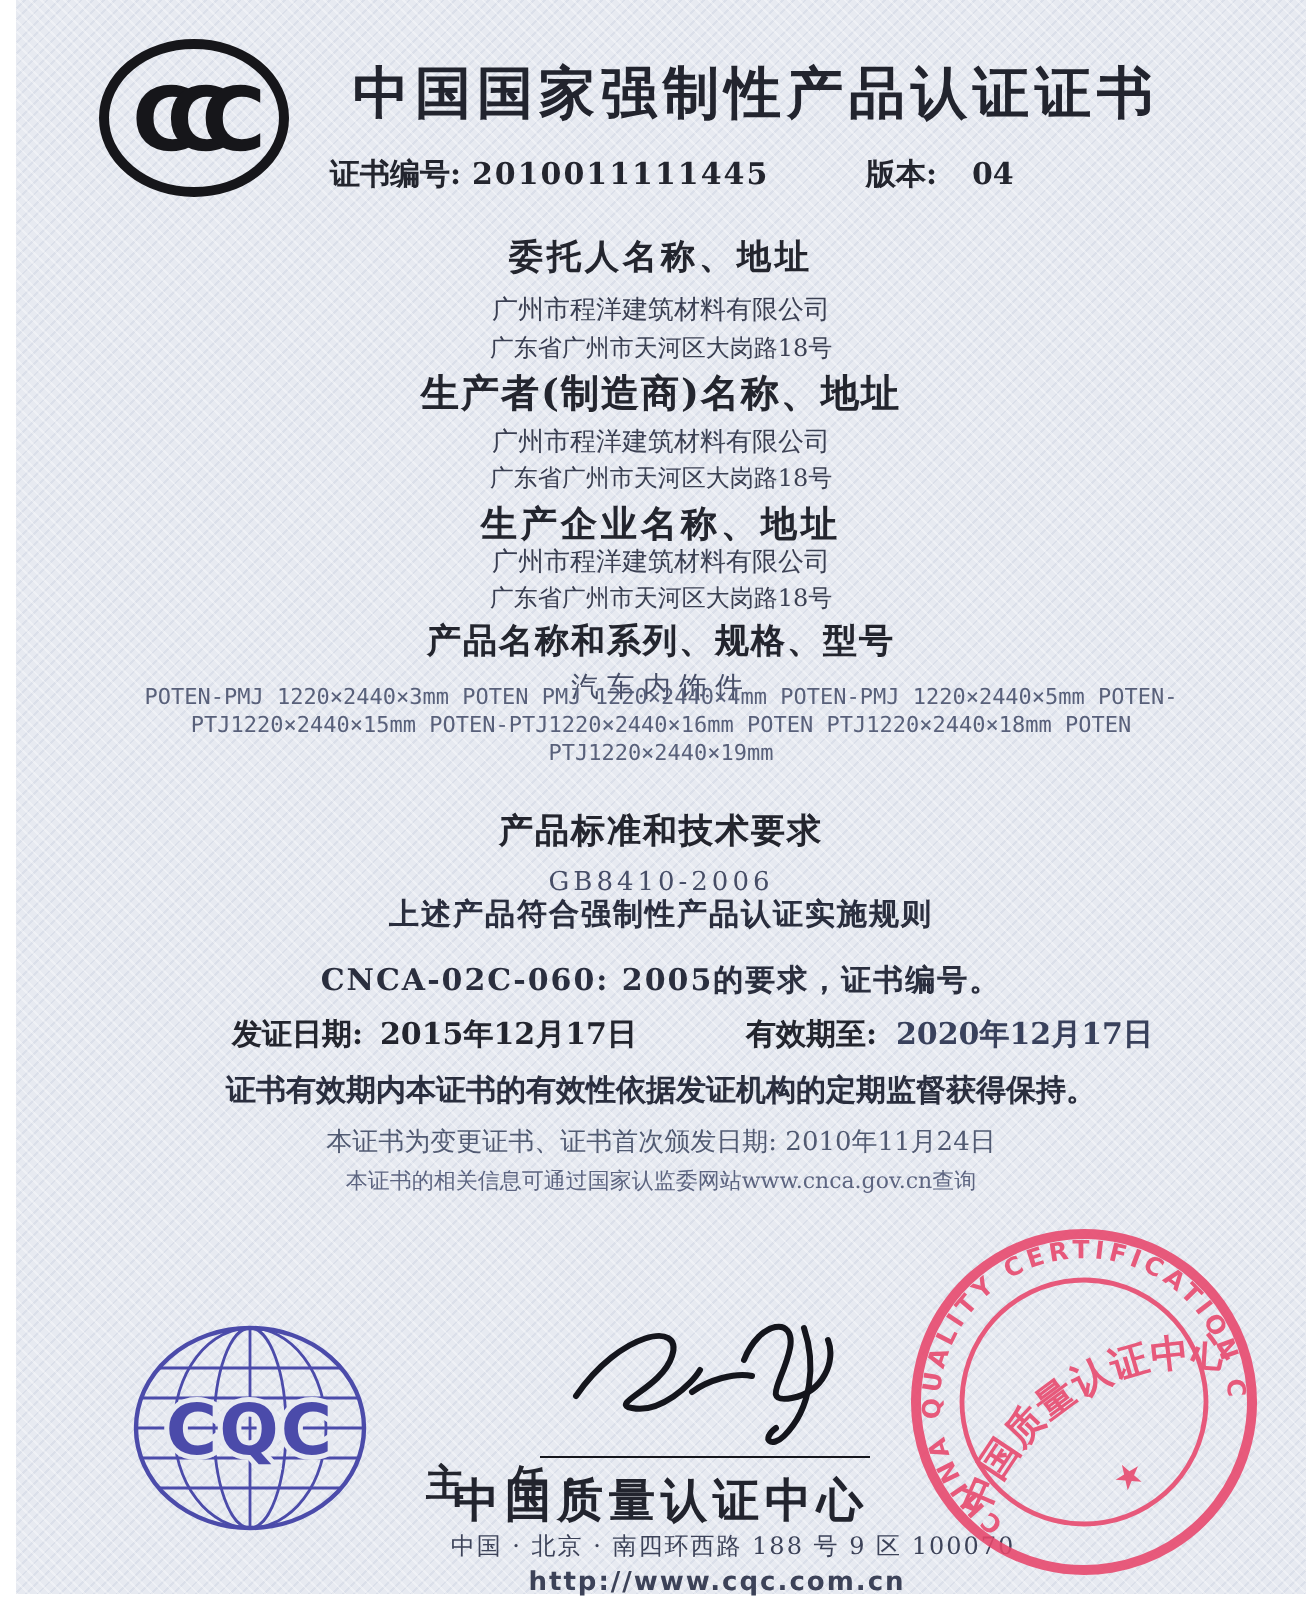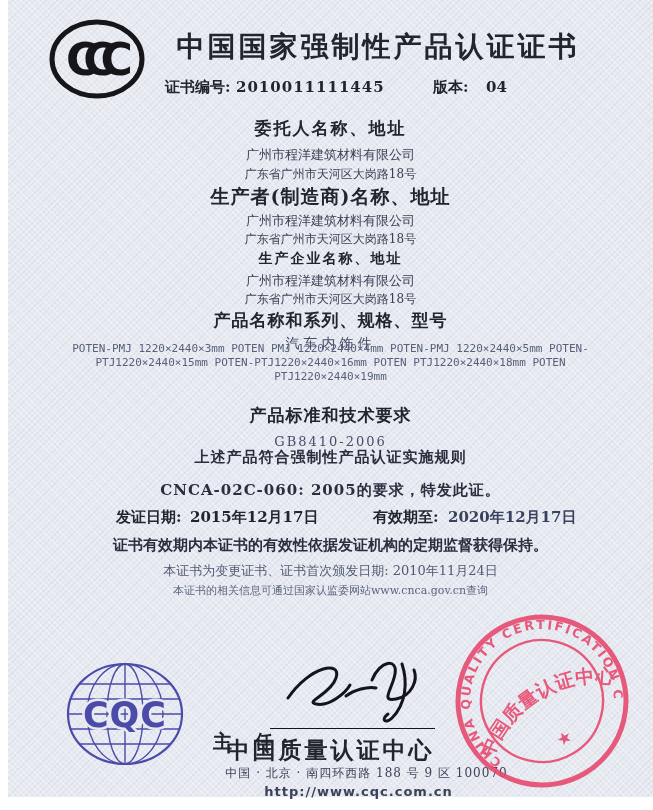--- a/index.html
+++ b/index.html
@@ -54,33 +54,33 @@
     </div>
 
     <div class="abs ctr h-sec" style="top:117px;font-size:17px;letter-spacing:2px;">委托人名称、地址</div>
     <div class="abs ctr body-line" style="top:146px;font-size:13px;">广州市程洋建筑材料有限公司</div>
     <div class="abs ctr body-line" style="top:166px;font-size:12px;">广东省广州市天河区大岗路18号</div>
 
     <div class="abs ctr h-sec" style="top:184px;font-size:19px;letter-spacing:1px;">生产者(制造商)名称、地址</div>
     <div class="abs ctr body-line" style="top:212px;font-size:13px;">广州市程洋建筑材料有限公司</div>
     <div class="abs ctr body-line" style="top:231px;font-size:12px;">广东省广州市天河区大岗路18号</div>
 
-    <div class="abs ctr h-sec" style="top:250px;font-size:14px;letter-spacing:2px;">生产企业名称、地址</div>
+    <div class="abs ctr h-sec" style="top:250px;font-size:18px;letter-spacing:2px;">生产企业名称、地址</div>
     <div class="abs ctr body-line" style="top:272px;font-size:13px;">广州市程洋建筑材料有限公司</div>
     <div class="abs ctr body-line" style="top:291px;font-size:12px;">广东省广州市天河区大岗路18号</div>
 
     <div class="abs ctr h-sec" style="top:309px;font-size:17px;letter-spacing:1px;">产品名称和系列、规格、型号</div>
     <div class="abs ctr" style="top:335px;font-size:14px;letter-spacing:4px;color:#464d66;">汽车内饰件</div>
     <div class="abs models" style="top:342px;">POTEN-PMJ 1220×2440×3mm POTEN PMJ 1220×2440×4mm POTEN-PMJ 1220×2440×5mm POTEN-PTJ1220×2440×15mm POTEN-PTJ1220×2440×16mm POTEN PTJ1220×2440×18mm POTEN PTJ1220×2440×19mm</div>
 
     <div class="abs ctr h-sec" style="top:404px;font-size:17px;letter-spacing:1px;">产品标准和技术要求</div>
     <div class="abs ctr" style="top:434px;font-size:13px;letter-spacing:2px;color:#464d66;">GB8410-2006</div>
 
     <div class="abs ctr" style="top:448px;font-size:15px;font-weight:bold;color:#2a2e3e;letter-spacing:1px;">上述产品符合强制性产品认证实施规则</div>
-    <div class="abs ctr" style="top:481px;font-size:15px;font-weight:bold;color:#2a2e3e;letter-spacing:1px;">CNCA-02C-060: 2005的要求，特发此证。</div>
+    <div class="abs ctr" style="top:481px;font-size:15px;font-weight:bold;color:#2a2e3e;letter-spacing:1px;">CNCA-02C-060: 2005的要求，证书编号。</div>
 
     <div class="abs" style="left:0;top:508px;width:100%;">
       <span class="abs bold15" style="left:108px;">发证日期:</span>
       <span class="abs bold15" style="left:182px;">2015年12月17日</span>
       <span class="abs bold15" style="left:365px;">有效期至:</span>
       <span class="abs bold15" style="left:440px;color:#39415c;">2020年12月17日</span>
     </div>
 
     <div class="abs ctr" style="top:536px;font-size:15px;font-weight:bold;color:#2a2e3e;">证书有效期内本证书的有效性依据发证机构的定期监督获得保持。</div>
     <div class="abs ctr faded" style="top:562px;font-size:13px;">本证书为变更证书、证书首次颁发日期: 2010年11月24日</div>

